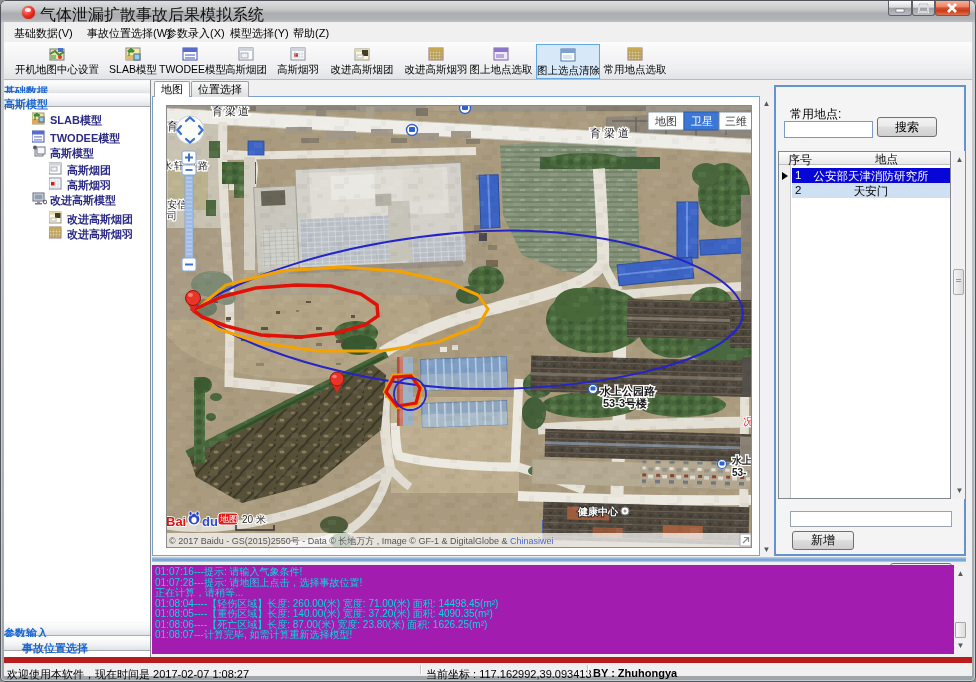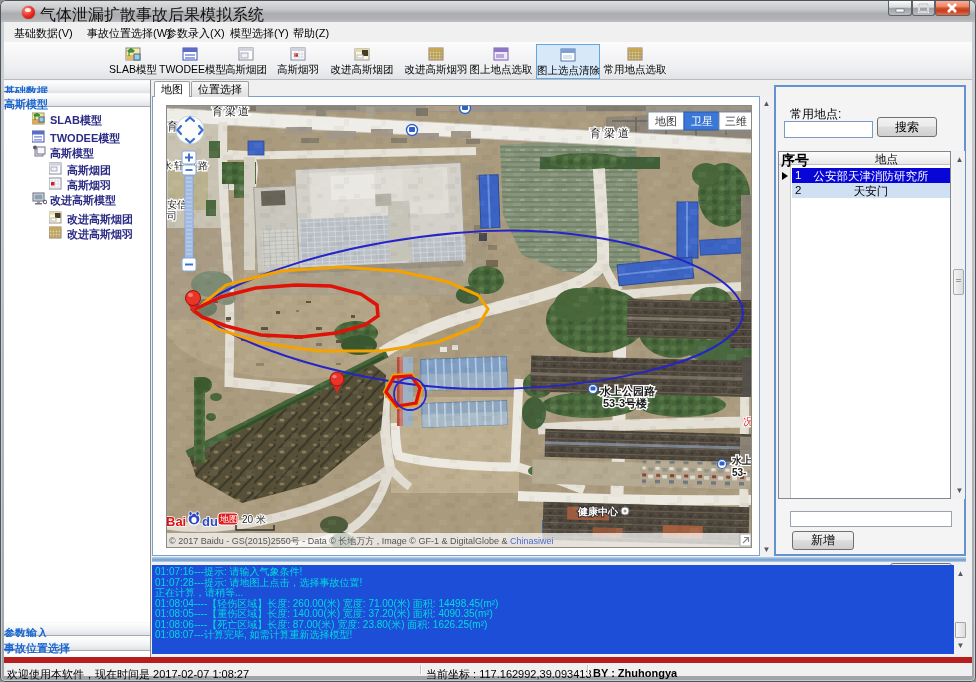--- a/index.html
+++ b/index.html
@@ -30,21 +30,21 @@
 .titem { position:absolute; font-size:11px; font-weight:bold; color:#2b2b85; white-space:nowrap; }
 .titem svg { position:absolute; top:-1px; }
 #tabstrip { position:absolute; left:152px; top:81px; height:16px; }
 .tab { position:absolute; top:0; height:16px; font-size:11px; text-align:center; border:1px solid #9b9da1; border-bottom:none; border-radius:2px 2px 0 0; }
 #tab1 { left:2px; width:36px; background:#fff; z-index:2; }
 #tab2 { left:39px; width:58px; background:linear-gradient(#f8f8f8,#dfe0e2); }
 #mappage { position:absolute; left:152px; top:96px; width:608px; height:460px; background:#fff; border:1px solid #7ba2cf; }
 #mapscroll { position:absolute; left:760px; top:97px; width:13px; height:459px; background:#f1f1f3; }
 .sarrow { position:absolute; font-size:8px; color:#55585c; width:13px; text-align:center; }
 #rightpanel { position:absolute; left:774px; top:85px; width:192px; height:471px; background:#f4f4f4; border:2px solid #6593cf; }
-#console { position:absolute; left:152px; top:565px; width:802px; height:89px; background:#1d4ed8; overflow:hidden; }
+#console { position:absolute; left:152px; top:565px; width:802px; height:89px; background:#a21caf; overflow:hidden; }
 #console div { font-size:10px; color:#00dcdc; white-space:pre; line-height:10.5px; transform:none; }
 #conscroll { position:absolute; left:954px; top:565px; width:13px; height:89px; background:#f1f1f3; }
 #statusbar { position:absolute; left:4px; right:4px; top:657px; height:19px; background:#f0f0f0; border-top:6px solid #b91c1c; font-size:11px; color:#000; }
 .ssep { position:absolute; top:2px; bottom:2px; width:1px; background:#c6c6c6; box-shadow:1px 0 0 #fff; }
 .w7b { border:1px solid #707070; border-radius:3px; background:linear-gradient(#f2f2f2,#ebebeb 45%,#dddddd 50%,#cfcfcf); font-size:12px; text-align:center; color:#000; }
 </style>
 </head>
 <body>
 <div id="frame"></div>
 <div class="abs" style="left:4px;top:80px;width:968px;height:577px;background:#f0f0f0;"></div>
@@ -72,20 +72,29 @@
  </div>
 </div>
 <div id="menubar">
  <span style="left:10px;">基础数据(V)</span>
  <span style="left:75px;margin-left:8px;">事故位置选择(W)</span>
  <span style="left:162px;">参数录入(X)</span>
  <span style="left:226px;">模型选择(Y)</span>
  <span style="left:289px;">帮助(Z)</span>
 </div>
 <div id="toolbar">
+ <div class="tbtn" style="left:5px;width:96px;">
+  <svg class="ti" viewBox="0 0 16 16">
+        <rect x="1" y="3" width="14" height="11" fill="#e8e4b0" stroke="#777"></rect>
+        <path d="M1 8 L6 5 L10 9 L15 6" stroke="#4a8a3a" stroke-width="2" fill="none"></path>
+        <rect x="2" y="9" width="5" height="4" fill="#7ec07a"></rect>
+        <circle cx="11" cy="11" r="2" fill="#d33"></circle>
+        <rect x="9" y="2" width="5" height="4" fill="#4a72c4"></rect>
+      </svg>
+  开机地图中心设置</div>
  <div class="tbtn" style="left:103px;width:52px;">
   <svg class="ti" viewBox="0 0 16 16">
         <rect x="1" y="2" width="14" height="12" fill="#f5e9a8" stroke="#888"></rect>
         <rect x="1" y="9" width="14" height="5" fill="#e0b96a"></rect>
         <path d="M4 10 L4 6 M4 6 C2.5 6 2.5 3.5 4.5 4 C4.7 2.2 7.3 2.2 7.5 4 C9.5 3.7 9.5 6 8 6 L4 6" fill="#3f9e3f" stroke="#2c7a2c"></path>
         <rect x="9" y="8" width="6" height="6" fill="#8fd0f0" stroke="#567"></rect>
       </svg>
   SLAB模型</div>
  <div class="tbtn" style="left:155px;width:62px;">
   <svg class="ti" viewBox="0 0 16 16">
@@ -189,21 +198,21 @@
         <rect x="0" y="1" width="12" height="2.6" fill="#e6d9a8"></rect>
         <rect x="6" y="2" width="5.5" height="5" fill="#463c28"></rect>
         <rect x="2" y="7" width="5" height="3" fill="#fff" stroke="#bbb"></rect>
       </svg></div>
  <div class="titem" style="left:63px;top:147px;">改进高斯烟羽<svg style="left:-18px;" width="13" height="13" viewBox="0 0 13 13">
         <rect x="0" y="1" width="12" height="11" fill="#e2cf96" stroke="#977"></rect>
         <path d="M0 4 H12 M0 7 H12 M0 10 H12 M3 1 V12 M6 1 V12 M9 1 V12" stroke="#a8924f" stroke-width="0.8"></path>
         <rect x="0" y="1" width="12" height="2" fill="#c8a84e"></rect>
       </svg></div>
  <div class="obar" style="top:542px;"><span>参数输入</span></div>
- <div class="obar" style="top:557px;"><span>事故位置选择</span></div>
+ <div class="obar" style="top:557px;padding-left:18px;"><span>事故位置选择</span></div>
 </div>
 <div id="mappage"></div>
 <div id="tabstrip">
  <div class="tab" id="tab1">地图</div>
  <div class="tab" id="tab2">位置选择</div>
 </div>
 <div id="mapscroll">
  <div class="sarrow" style="top:2px;">▲</div>
  <div class="sarrow" style="bottom:2px;">▼</div>
 </div>
@@ -545,21 +554,21 @@
 <path d="M577,438 L582,433 M578,432.5 H582.5 V437" stroke="#888" stroke-width="1.2" fill="none"></path>
 <rect x="0.5" y="0.5" width="585" height="442" fill="none" stroke="#8a8a8a" stroke-width="1"></rect>
 </svg>
 <div id="rightpanel">
  <div class="abs" style="left:14px;top:19px;font-size:12px;">常用地点:</div>
  <div class="abs" style="left:8px;top:34px;width:89px;height:17px;background:#fff;border:1px solid #7a9ac8;"></div>
  <div class="abs w7b" style="left:101px;top:30px;width:60px;height:20px;line-height:18px;">搜索</div>
  <div class="abs" style="left:2px;top:64px;width:173px;height:348px;background:#fff;border:1px solid #828790;">
    <div class="abs" style="left:0;top:0;width:12px;height:100%;background:#efefef;border-right:1px solid #c6c6c6;"></div>
    <div class="abs" style="left:0;top:0;right:0;height:13px;background:linear-gradient(#fdfdfd,#e8e8e8);border-bottom:1px solid #c0c0c0;">
-     <span class="abs" style="left:2px;top:0px;font-size:14px;font-weight:bold;">序号</span>
+     <span class="abs" style="left:9px;top:0px;font-size:12px;">序号</span>
      <span class="abs" style="left:96px;top:0px;font-size:11.5px;">地点</span>
    </div>
    <div class="abs" style="left:3px;top:20px;width:0;height:0;border-left:6px solid #000;border-top:4px solid transparent;border-bottom:4px solid transparent;"></div>
    <div class="abs" style="left:13px;top:16px;right:0;height:15px;background:#0806d6;color:#fff;font-size:11.5px;">
      <span class="abs" style="left:3px;top:1px;">1</span>
         <span class="abs" style="left:0;right:0;top:1px;text-align:center;">公安部天津消防研究所</span>
    </div>
    <div class="abs" style="left:13px;top:31px;right:0;height:15px;background:#cfe0f2;font-size:11.5px;">
      <span class="abs" style="left:3px;top:1px;">2</span>
         <span class="abs" style="left:0;right:0;top:1px;text-align:center;">天安门</span>

